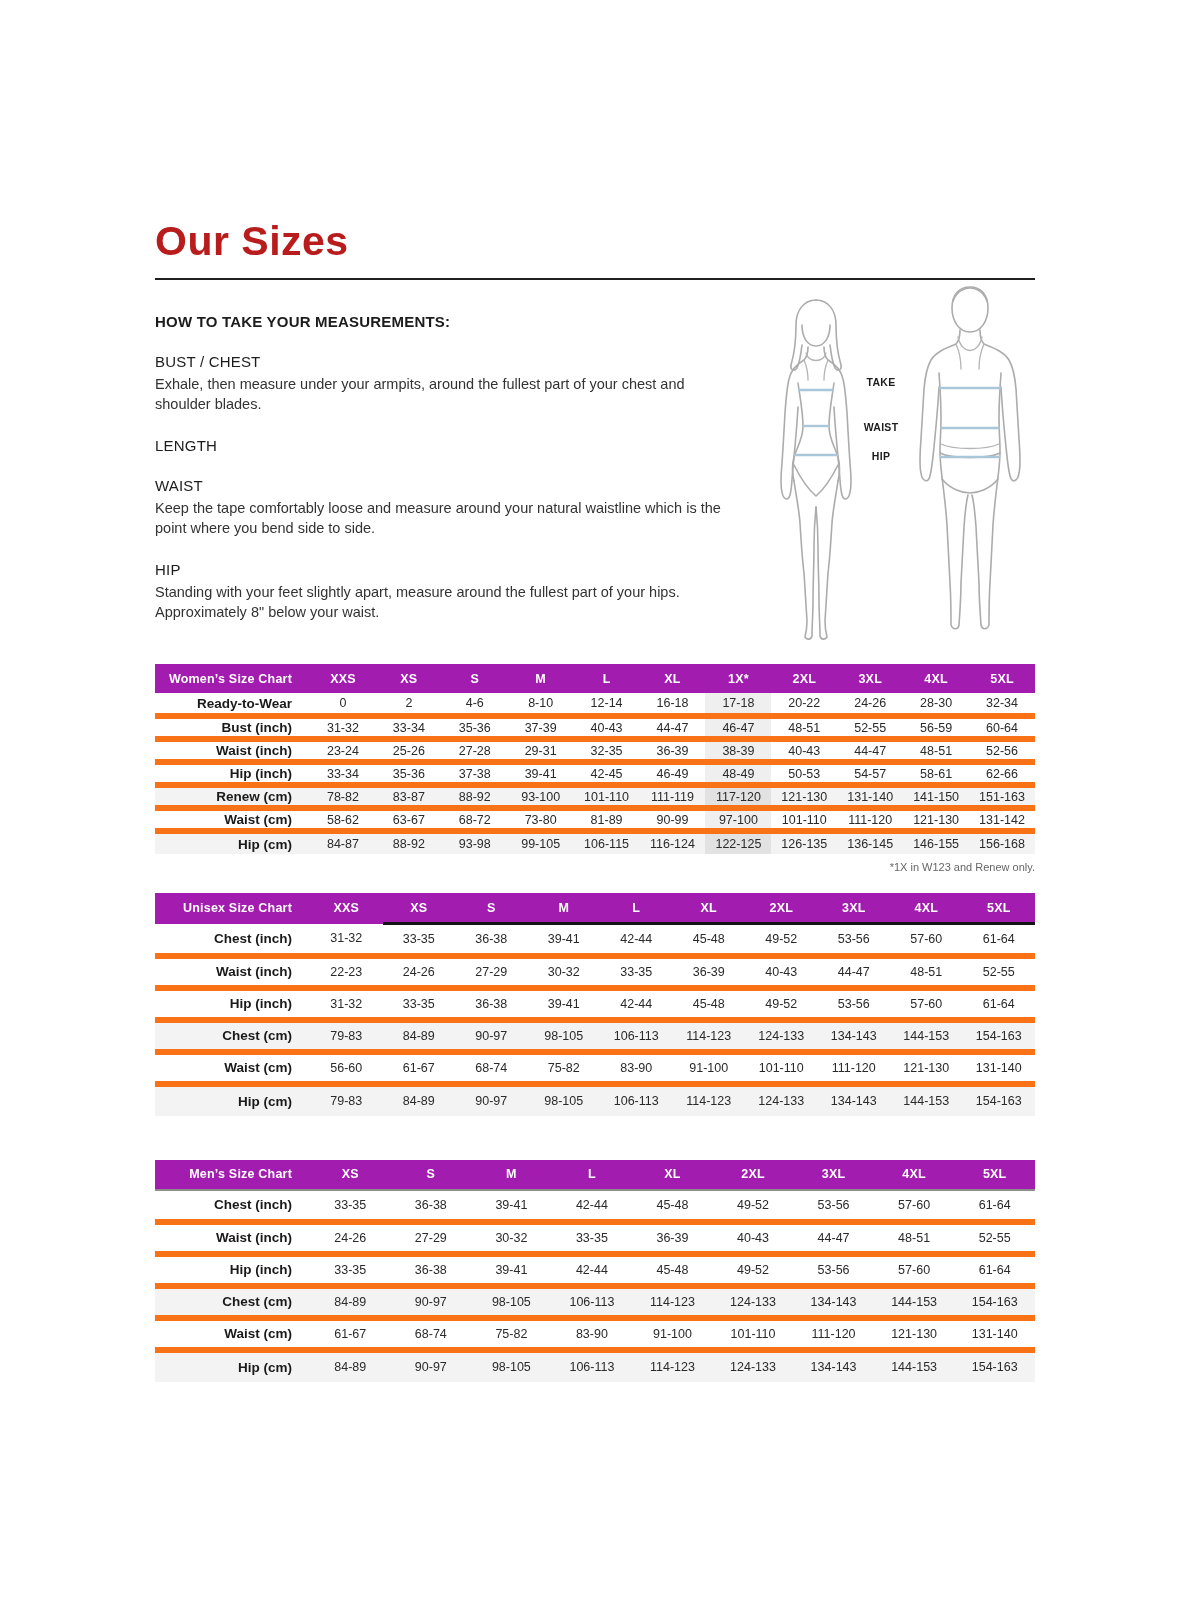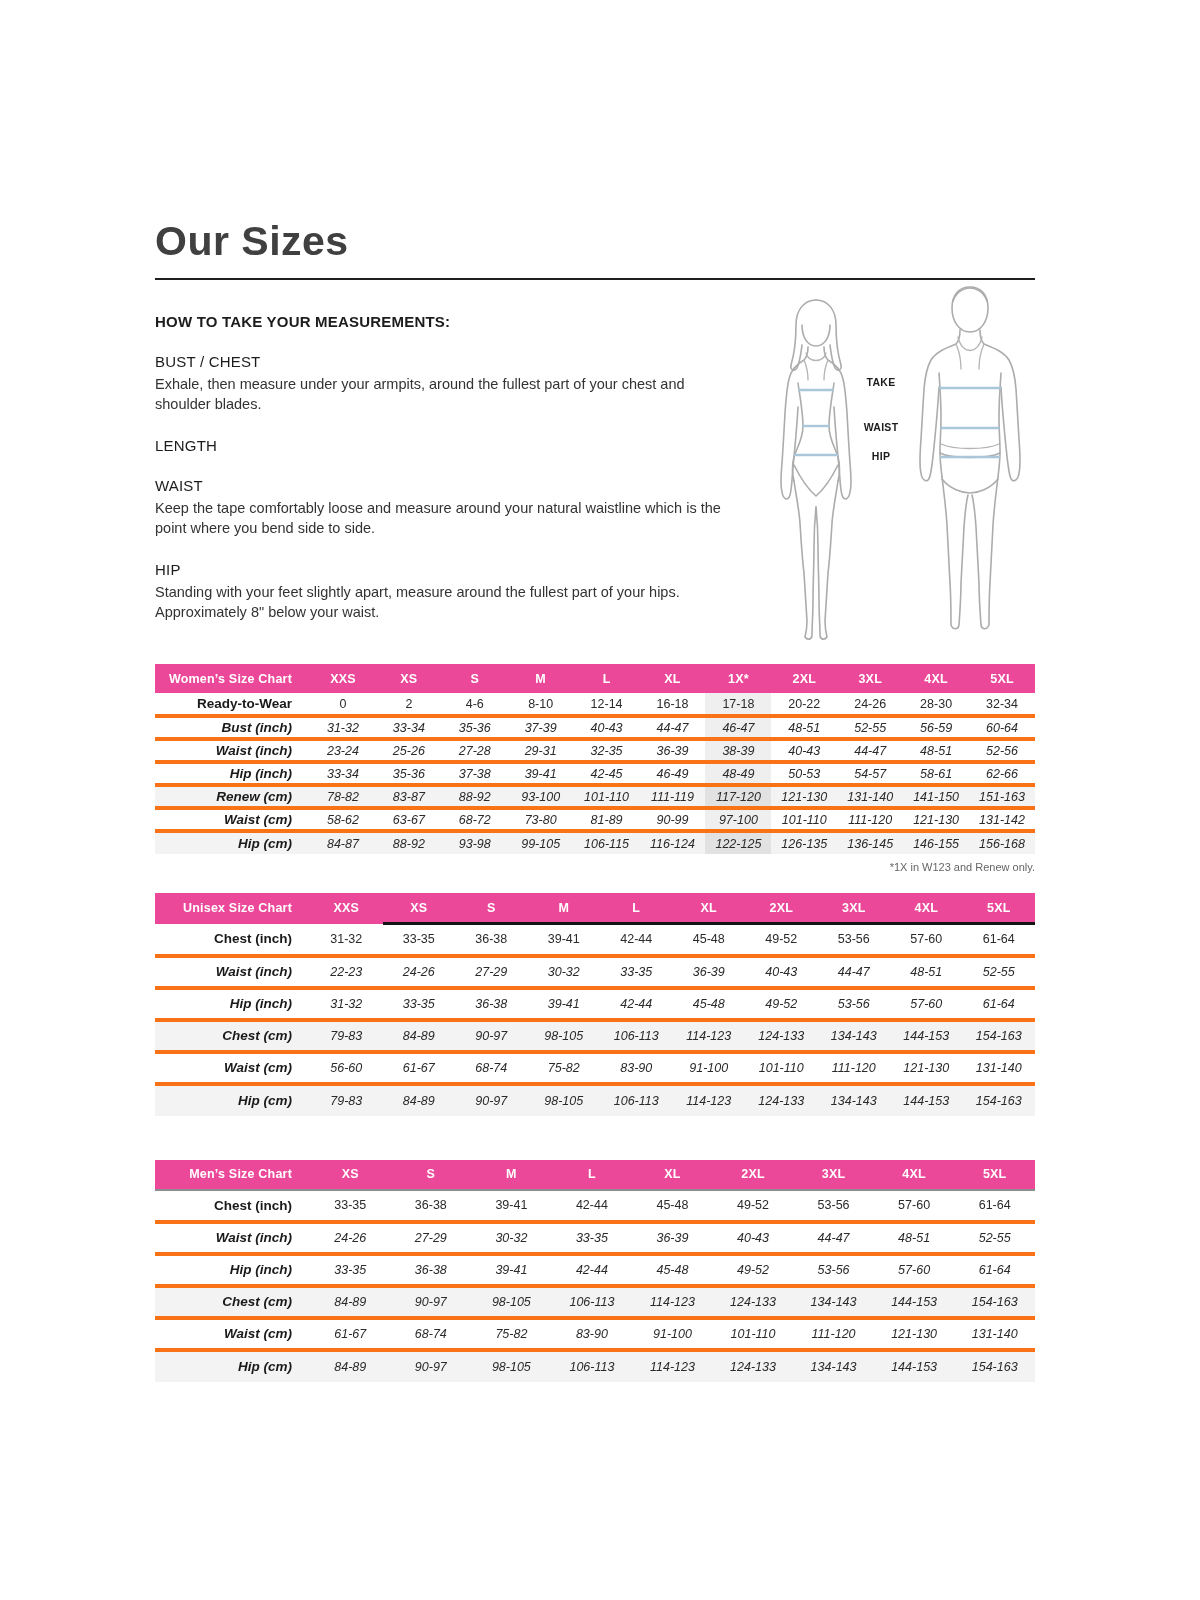--- a/index.html
+++ b/index.html
@@ -1,21 +1,21 @@
 <!DOCTYPE html>
 <html><head>
 <meta charset="utf-8">
 <style>
   html,body{margin:0;padding:0;background:#ffffff;}
   body{width:1200px;height:1600px;position:relative;font-family:"Liberation Sans",sans-serif;color:#2b2b2b;}
   .page{position:relative;width:1200px;height:1600px;overflow:hidden;background:#fff;}
   .content{position:absolute;left:155px;top:0;width:880px;}
 
   
-  .title{margin:0;padding-top:218px;font-size:41px;font-weight:700;letter-spacing:0.5px;color:#404040;}
+  .title{margin:0;padding-top:218px;font-size:41px;font-weight:700;letter-spacing:0.5px;color:#b91c1c;}
   .divider{margin-top:13px;height:2px;background:#1f1f1f;width:880px;}
 
   
   .howto{margin-top:33px;font-size:15px;font-weight:700;color:#1c1c1c;letter-spacing:0.2px;}
   .intro-text{width:588px;}
   .sec-heading{margin-top:23px;font-size:15px;font-weight:400;color:#1c1c1c;letter-spacing:0.2px;}
   .sec-body{margin-top:4px;font-size:14.5px;line-height:20px;color:#333;}
 
   
   .figures{position:absolute;left:758px;top:282px;width:292px;height:362px;}
@@ -29,25 +29,25 @@
   svg .garment{fill:none;stroke:#b4b4b4;stroke-width:1.3;stroke-linecap:round;}
   svg .measure{stroke:#a9c7d9;stroke-width:2.4;}
 
   
   .size-table{width:880px;}
   .t-women{margin-top:42px;}
   .t-unisex{margin-top:20px;}
   .t-men{margin-top:44px;}
   .size-table table{width:880px;border-collapse:collapse;table-layout:fixed;}
   .size-table col.label-col{width:155px;}
-  .size-table thead th{background:#ec4899;color:#ffffff;font-size:12.5px;font-weight:700;height:27px;letter-spacing:0.2px;}
+  .size-table thead th{background:#a21caf;color:#ffffff;font-size:12.5px;font-weight:700;height:27px;letter-spacing:0.2px;}
   .size-table thead th.title-cell{text-align:right;padding-right:18px;}
   .size-table tbody tr{height:23px;}
   .t-unisex tbody tr,.t-men tbody tr{height:32px;}
-  .size-table tbody tr:not(:first-child){border-top:4px solid #f97316;font-style:italic;}
+  .size-table tbody tr:not(:first-child){border-top:6px solid #f97316;}
   .size-table tbody th.row-label{text-align:right;padding-right:18px;font-weight:700;font-size:13.5px;color:#1a1a1a;}
   .size-table td{text-align:center;font-size:12.5px;color:#2a2a2a;}
   .size-table tr.shaded{background:#f3f3f3;}
   .size-table td.hl{background:#efefef;}
   .size-table tr.shaded td.hl{background:#e2e2e2;}
   .size-table th.dkline{border-bottom:3px solid #141414;}
   .size-table table.head-underline thead tr{border-bottom:2px solid #8d8d8d;}
   .footnote{text-align:right;font-size:11px;color:#666;margin-top:7px;}
 </style>
 </head>

